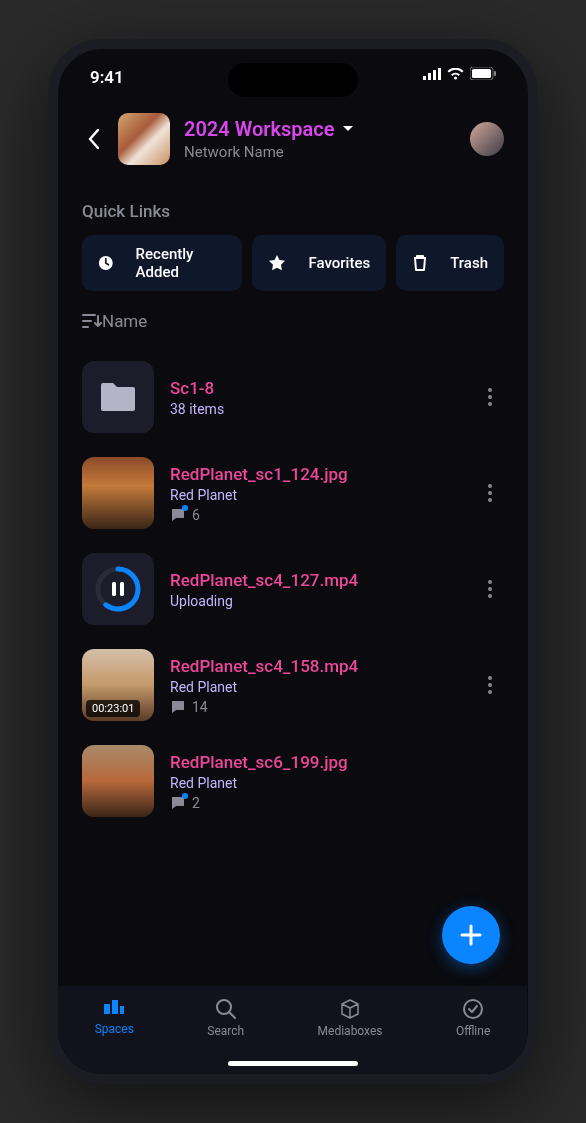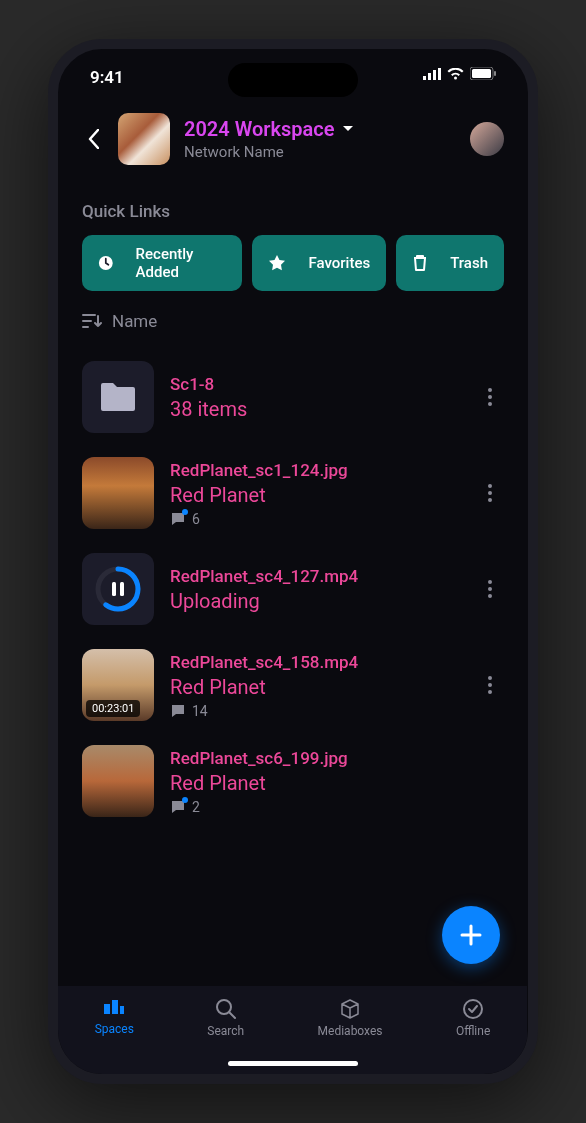--- a/index.html
+++ b/index.html
@@ -92,32 +92,31 @@
 }
 .chips {
   display: flex;
   gap: 10px;
   padding: 0 24px;
 }
 .chip {
   display: flex;
   align-items: center;
   gap: 22px;
-  background: #0f766e;
+  background: #0f172a;
   color: #fff;
   padding: 10px 16px;
   border-radius: 10px;
   font-size: 15px;
   font-weight: 500;
   cursor: pointer;
 }
 .sort {
   display: flex;
   align-items: center;
-  gap: 10px;
   padding: 20px 24px 8px;
   color: #8a8a96;
   font-size: 17px;
   cursor: pointer;
 }
 .list { padding: 10px 24px 0; }
 .row {
   display: flex;
   align-items: center;
   gap: 16px;
@@ -157,22 +156,22 @@
 .row-body { flex: 1; min-width: 0; }
 .row-title {
   color: #ec4899;
   font-size: 17px;
   font-weight: 500;
   white-space: nowrap;
   overflow: hidden;
   text-overflow: ellipsis;
 }
 .row-sub {
-  color: #ec4899;
-  font-size: 20px;
+  color: #c4b5fd;
+  font-size: 14px;
   margin-top: 3px;
 }
 .row-meta {
   display: flex;
   align-items: center;
   gap: 6px;
   color: #8a8a96;
   font-size: 14px;
   margin-top: 4px;
 }

